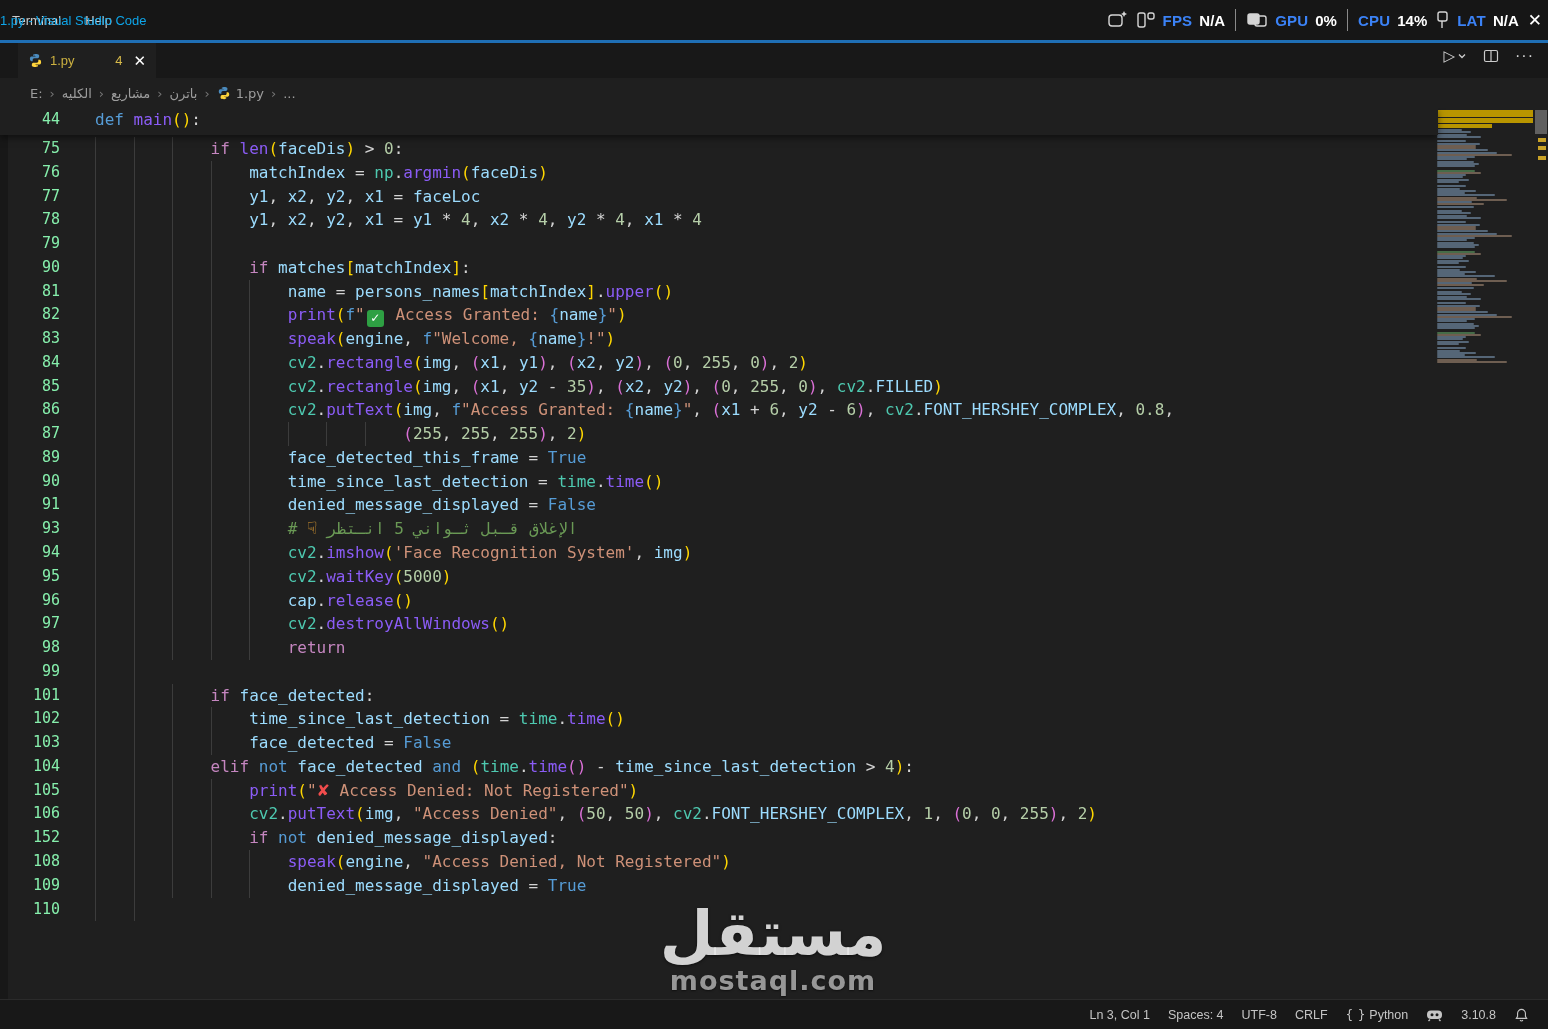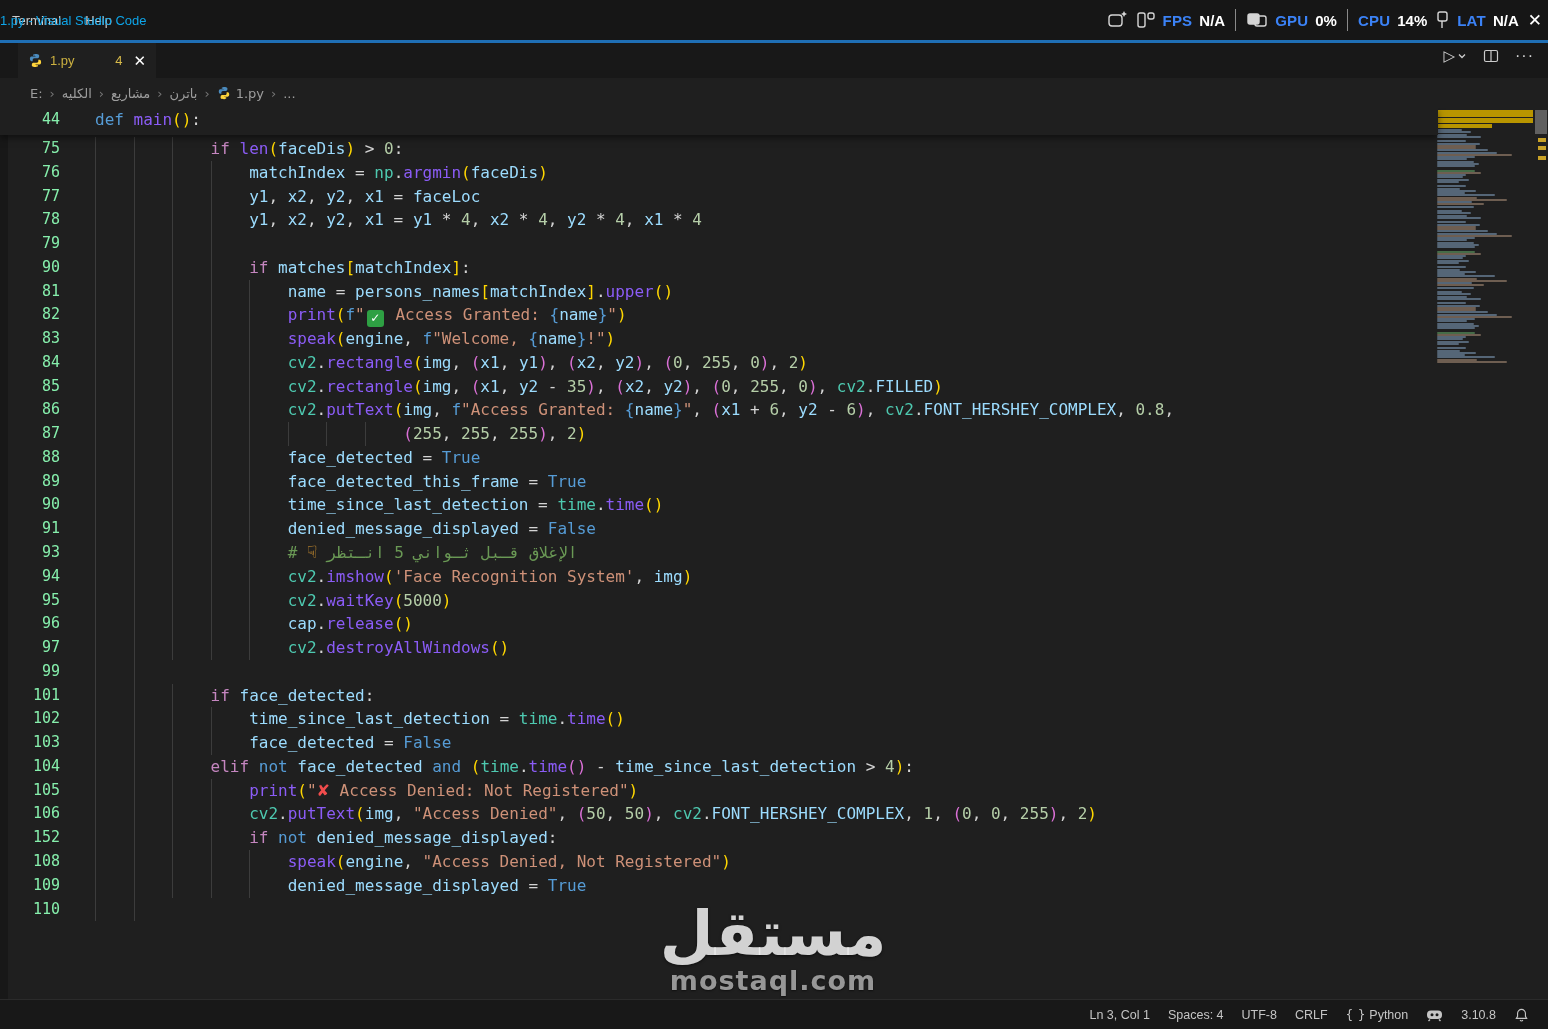--- a/index.html
+++ b/index.html
@@ -217,29 +217,29 @@
       <div class="cl"><span class="ln">78</span><span class="gsp"></span><span class="ind" style="width: calc(var(--ch) * 16);"></span><span class="tk tk-var">y1</span><span class="tk tk-op">, </span><span class="tk tk-var">x2</span><span class="tk tk-op">, </span><span class="tk tk-var">y2</span><span class="tk tk-op">, </span><span class="tk tk-var">x1</span><span class="tk tk-op"> = </span><span class="tk tk-var">y1</span><span class="tk tk-op"> * </span><span class="tk tk-num">4</span><span class="tk tk-op">, </span><span class="tk tk-var">x2</span><span class="tk tk-op"> * </span><span class="tk tk-num">4</span><span class="tk tk-op">, </span><span class="tk tk-var">y2</span><span class="tk tk-op"> * </span><span class="tk tk-num">4</span><span class="tk tk-op">, </span><span class="tk tk-var">x1</span><span class="tk tk-op"> * </span><span class="tk tk-num">4</span></div>
       <div class="cl"><span class="ln">79</span><span class="gsp"></span><span class="ind" style="width: calc(var(--ch) * 16);"></span></div>
       <div class="cl"><span class="ln">90</span><span class="gsp"></span><span class="ind" style="width: calc(var(--ch) * 16);"></span><span class="tk tk-ctrl">if</span><span class="tk tk-txt"> </span><span class="tk tk-var">matches</span><span class="tk tk-br1">[</span><span class="tk tk-var">matchIndex</span><span class="tk tk-br1">]</span><span class="tk tk-op">:</span></div>
       <div class="cl"><span class="ln">81</span><span class="gsp"></span><span class="ind" style="width: calc(var(--ch) * 20);"></span><span class="tk tk-var">name</span><span class="tk tk-op"> = </span><span class="tk tk-var">persons_names</span><span class="tk tk-br1">[</span><span class="tk tk-var">matchIndex</span><span class="tk tk-br1">]</span><span class="tk tk-op">.</span><span class="tk tk-fn">upper</span><span class="tk tk-br1">(</span><span class="tk tk-br1">)</span></div>
       <div class="cl"><span class="ln">82</span><span class="gsp"></span><span class="ind" style="width: calc(var(--ch) * 20);"></span><span class="tk tk-fn">print</span><span class="tk tk-br1">(</span><span class="tk tk-kw">f</span><span class="tk tk-str">"</span><span class="tk tk-echeck">✓</span><span class="tk tk-str"> Access Granted: </span><span class="tk tk-kw">{</span><span class="tk tk-var">name</span><span class="tk tk-kw">}</span><span class="tk tk-str">"</span><span class="tk tk-br1">)</span></div>
       <div class="cl"><span class="ln">83</span><span class="gsp"></span><span class="ind" style="width: calc(var(--ch) * 20);"></span><span class="tk tk-fn">speak</span><span class="tk tk-br1">(</span><span class="tk tk-var">engine</span><span class="tk tk-op">, </span><span class="tk tk-kw">f</span><span class="tk tk-str">"Welcome, </span><span class="tk tk-kw">{</span><span class="tk tk-var">name</span><span class="tk tk-kw">}</span><span class="tk tk-str">!"</span><span class="tk tk-br1">)</span></div>
       <div class="cl"><span class="ln">84</span><span class="gsp"></span><span class="ind" style="width: calc(var(--ch) * 20);"></span><span class="tk tk-mod">cv2</span><span class="tk tk-op">.</span><span class="tk tk-fn">rectangle</span><span class="tk tk-br1">(</span><span class="tk tk-var">img</span><span class="tk tk-op">, </span><span class="tk tk-br2">(</span><span class="tk tk-var">x1</span><span class="tk tk-op">, </span><span class="tk tk-var">y1</span><span class="tk tk-br2">)</span><span class="tk tk-op">, </span><span class="tk tk-br2">(</span><span class="tk tk-var">x2</span><span class="tk tk-op">, </span><span class="tk tk-var">y2</span><span class="tk tk-br2">)</span><span class="tk tk-op">, </span><span class="tk tk-br2">(</span><span class="tk tk-num">0</span><span class="tk tk-op">, </span><span class="tk tk-num">255</span><span class="tk tk-op">, </span><span class="tk tk-num">0</span><span class="tk tk-br2">)</span><span class="tk tk-op">, </span><span class="tk tk-num">2</span><span class="tk tk-br1">)</span></div>
       <div class="cl"><span class="ln">85</span><span class="gsp"></span><span class="ind" style="width: calc(var(--ch) * 20);"></span><span class="tk tk-mod">cv2</span><span class="tk tk-op">.</span><span class="tk tk-fn">rectangle</span><span class="tk tk-br1">(</span><span class="tk tk-var">img</span><span class="tk tk-op">, </span><span class="tk tk-br2">(</span><span class="tk tk-var">x1</span><span class="tk tk-op">, </span><span class="tk tk-var">y2</span><span class="tk tk-op"> - </span><span class="tk tk-num">35</span><span class="tk tk-br2">)</span><span class="tk tk-op">, </span><span class="tk tk-br2">(</span><span class="tk tk-var">x2</span><span class="tk tk-op">, </span><span class="tk tk-var">y2</span><span class="tk tk-br2">)</span><span class="tk tk-op">, </span><span class="tk tk-br2">(</span><span class="tk tk-num">0</span><span class="tk tk-op">, </span><span class="tk tk-num">255</span><span class="tk tk-op">, </span><span class="tk tk-num">0</span><span class="tk tk-br2">)</span><span class="tk tk-op">, </span><span class="tk tk-mod">cv2</span><span class="tk tk-op">.</span><span class="tk tk-var">FILLED</span><span class="tk tk-br1">)</span></div>
       <div class="cl"><span class="ln">86</span><span class="gsp"></span><span class="ind" style="width: calc(var(--ch) * 20);"></span><span class="tk tk-mod">cv2</span><span class="tk tk-op">.</span><span class="tk tk-fn">putText</span><span class="tk tk-br1">(</span><span class="tk tk-var">img</span><span class="tk tk-op">, </span><span class="tk tk-kw">f</span><span class="tk tk-str">"Access Granted: </span><span class="tk tk-kw">{</span><span class="tk tk-var">name</span><span class="tk tk-kw">}</span><span class="tk tk-str">"</span><span class="tk tk-op">, </span><span class="tk tk-br2">(</span><span class="tk tk-var">x1</span><span class="tk tk-op"> + </span><span class="tk tk-num">6</span><span class="tk tk-op">, </span><span class="tk tk-var">y2</span><span class="tk tk-op"> - </span><span class="tk tk-num">6</span><span class="tk tk-br2">)</span><span class="tk tk-op">, </span><span class="tk tk-mod">cv2</span><span class="tk tk-op">.</span><span class="tk tk-var">FONT_HERSHEY_COMPLEX</span><span class="tk tk-op">, </span><span class="tk tk-num">0.8</span><span class="tk tk-op">,</span></div>
       <div class="cl"><span class="ln">87</span><span class="gsp"></span><span class="ind" style="width: calc(var(--ch) * 32);"></span><span class="tk tk-br2">(</span><span class="tk tk-num">255</span><span class="tk tk-op">, </span><span class="tk tk-num">255</span><span class="tk tk-op">, </span><span class="tk tk-num">255</span><span class="tk tk-br2">)</span><span class="tk tk-op">, </span><span class="tk tk-num">2</span><span class="tk tk-br1">)</span></div>
-      <div class="cl"><span class="ln">88</span><span class="gsp"></span><span class="ind" style="width: calc(var(--ch) * 20);"></span><span class="tk tk-var">face_detected</span><span class="tk tk-op"> = </span><span class="tk tk-kw">True</span></div>
       <div class="cl"><span class="ln">89</span><span class="gsp"></span><span class="ind" style="width: calc(var(--ch) * 20);"></span><span class="tk tk-var">face_detected_this_frame</span><span class="tk tk-op"> = </span><span class="tk tk-kw">True</span></div>
       <div class="cl"><span class="ln">90</span><span class="gsp"></span><span class="ind" style="width: calc(var(--ch) * 20);"></span><span class="tk tk-var">time_since_last_detection</span><span class="tk tk-op"> = </span><span class="tk tk-mod">time</span><span class="tk tk-op">.</span><span class="tk tk-fn">time</span><span class="tk tk-br1">(</span><span class="tk tk-br1">)</span></div>
       <div class="cl"><span class="ln">91</span><span class="gsp"></span><span class="ind" style="width: calc(var(--ch) * 20);"></span><span class="tk tk-var">denied_message_displayed</span><span class="tk tk-op"> = </span><span class="tk tk-kw">False</span></div>
       <div class="cl"><span class="ln">93</span><span class="gsp"></span><span class="ind" style="width: calc(var(--ch) * 20);"></span><span class="tk tk-com"># </span><span class="tk tk-epoint">☟</span><span class="tk tk-com"> </span><span class="tk tk-com">انـتظر</span><span class="tk tk-com"> 5 </span><span class="tk tk-com">ثـواني</span><span class="tk tk-com"> </span><span class="tk tk-com">قـبل</span><span class="tk tk-com"> </span><span class="tk tk-com">الإغلاق</span></div>
       <div class="cl"><span class="ln">94</span><span class="gsp"></span><span class="ind" style="width: calc(var(--ch) * 20);"></span><span class="tk tk-mod">cv2</span><span class="tk tk-op">.</span><span class="tk tk-fn">imshow</span><span class="tk tk-br1">(</span><span class="tk tk-str">'Face Recognition System'</span><span class="tk tk-op">, </span><span class="tk tk-var">img</span><span class="tk tk-br1">)</span></div>
       <div class="cl"><span class="ln">95</span><span class="gsp"></span><span class="ind" style="width: calc(var(--ch) * 20);"></span><span class="tk tk-mod">cv2</span><span class="tk tk-op">.</span><span class="tk tk-fn">waitKey</span><span class="tk tk-br1">(</span><span class="tk tk-num">5000</span><span class="tk tk-br1">)</span></div>
       <div class="cl"><span class="ln">96</span><span class="gsp"></span><span class="ind" style="width: calc(var(--ch) * 20);"></span><span class="tk tk-var">cap</span><span class="tk tk-op">.</span><span class="tk tk-fn">release</span><span class="tk tk-br1">(</span><span class="tk tk-br1">)</span></div>
       <div class="cl"><span class="ln">97</span><span class="gsp"></span><span class="ind" style="width: calc(var(--ch) * 20);"></span><span class="tk tk-mod">cv2</span><span class="tk tk-op">.</span><span class="tk tk-fn">destroyAllWindows</span><span class="tk tk-br1">(</span><span class="tk tk-br1">)</span></div>
+      <div class="cl"><span class="ln">98</span><span class="gsp"></span><span class="ind" style="width: calc(var(--ch) * 20);"></span><span class="tk tk-ctrl">return</span></div>
       <div class="cl"><span class="ln">99</span><span class="gsp"></span><span class="ind" style="width: calc(var(--ch) * 8);"></span></div>
       <div class="cl"><span class="ln">101</span><span class="gsp"></span><span class="ind" style="width: calc(var(--ch) * 12);"></span><span class="tk tk-ctrl">if</span><span class="tk tk-txt"> </span><span class="tk tk-var">face_detected</span><span class="tk tk-op">:</span></div>
       <div class="cl"><span class="ln">102</span><span class="gsp"></span><span class="ind" style="width: calc(var(--ch) * 16);"></span><span class="tk tk-var">time_since_last_detection</span><span class="tk tk-op"> = </span><span class="tk tk-mod">time</span><span class="tk tk-op">.</span><span class="tk tk-fn">time</span><span class="tk tk-br1">(</span><span class="tk tk-br1">)</span></div>
       <div class="cl"><span class="ln">103</span><span class="gsp"></span><span class="ind" style="width: calc(var(--ch) * 16);"></span><span class="tk tk-var">face_detected</span><span class="tk tk-op"> = </span><span class="tk tk-kw">False</span></div>
       <div class="cl"><span class="ln">104</span><span class="gsp"></span><span class="ind" style="width: calc(var(--ch) * 12);"></span><span class="tk tk-ctrl">elif</span><span class="tk tk-txt"> </span><span class="tk tk-kw">not</span><span class="tk tk-txt"> </span><span class="tk tk-var">face_detected</span><span class="tk tk-txt"> </span><span class="tk tk-kw">and</span><span class="tk tk-txt"> </span><span class="tk tk-br1">(</span><span class="tk tk-mod">time</span><span class="tk tk-op">.</span><span class="tk tk-fn">time</span><span class="tk tk-br2">(</span><span class="tk tk-br2">)</span><span class="tk tk-op"> - </span><span class="tk tk-var">time_since_last_detection</span><span class="tk tk-op"> &gt; </span><span class="tk tk-num">4</span><span class="tk tk-br1">)</span><span class="tk tk-op">:</span></div>
       <div class="cl"><span class="ln">105</span><span class="gsp"></span><span class="ind" style="width: calc(var(--ch) * 16);"></span><span class="tk tk-fn">print</span><span class="tk tk-br1">(</span><span class="tk tk-str">"</span><span class="tk tk-ex">✘</span><span class="tk tk-str"> Access Denied: Not Registered"</span><span class="tk tk-br1">)</span></div>
       <div class="cl"><span class="ln">106</span><span class="gsp"></span><span class="ind" style="width: calc(var(--ch) * 16);"></span><span class="tk tk-mod">cv2</span><span class="tk tk-op">.</span><span class="tk tk-fn">putText</span><span class="tk tk-br1">(</span><span class="tk tk-var">img</span><span class="tk tk-op">, </span><span class="tk tk-str">"Access Denied"</span><span class="tk tk-op">, </span><span class="tk tk-br2">(</span><span class="tk tk-num">50</span><span class="tk tk-op">, </span><span class="tk tk-num">50</span><span class="tk tk-br2">)</span><span class="tk tk-op">, </span><span class="tk tk-mod">cv2</span><span class="tk tk-op">.</span><span class="tk tk-var">FONT_HERSHEY_COMPLEX</span><span class="tk tk-op">, </span><span class="tk tk-num">1</span><span class="tk tk-op">, </span><span class="tk tk-br2">(</span><span class="tk tk-num">0</span><span class="tk tk-op">, </span><span class="tk tk-num">0</span><span class="tk tk-op">, </span><span class="tk tk-num">255</span><span class="tk tk-br2">)</span><span class="tk tk-op">, </span><span class="tk tk-num">2</span><span class="tk tk-br1">)</span></div>
       <div class="cl"><span class="ln">152</span><span class="gsp"></span><span class="ind" style="width: calc(var(--ch) * 16);"></span><span class="tk tk-ctrl">if</span><span class="tk tk-txt"> </span><span class="tk tk-kw">not</span><span class="tk tk-txt"> </span><span class="tk tk-var">denied_message_displayed</span><span class="tk tk-op">:</span></div>
       <div class="cl"><span class="ln">108</span><span class="gsp"></span><span class="ind" style="width: calc(var(--ch) * 20);"></span><span class="tk tk-fn">speak</span><span class="tk tk-br1">(</span><span class="tk tk-var">engine</span><span class="tk tk-op">, </span><span class="tk tk-str">"Access Denied, Not Registered"</span><span class="tk tk-br1">)</span></div>
       <div class="cl"><span class="ln">109</span><span class="gsp"></span><span class="ind" style="width: calc(var(--ch) * 20);"></span><span class="tk tk-var">denied_message_displayed</span><span class="tk tk-op"> = </span><span class="tk tk-kw">True</span></div>

